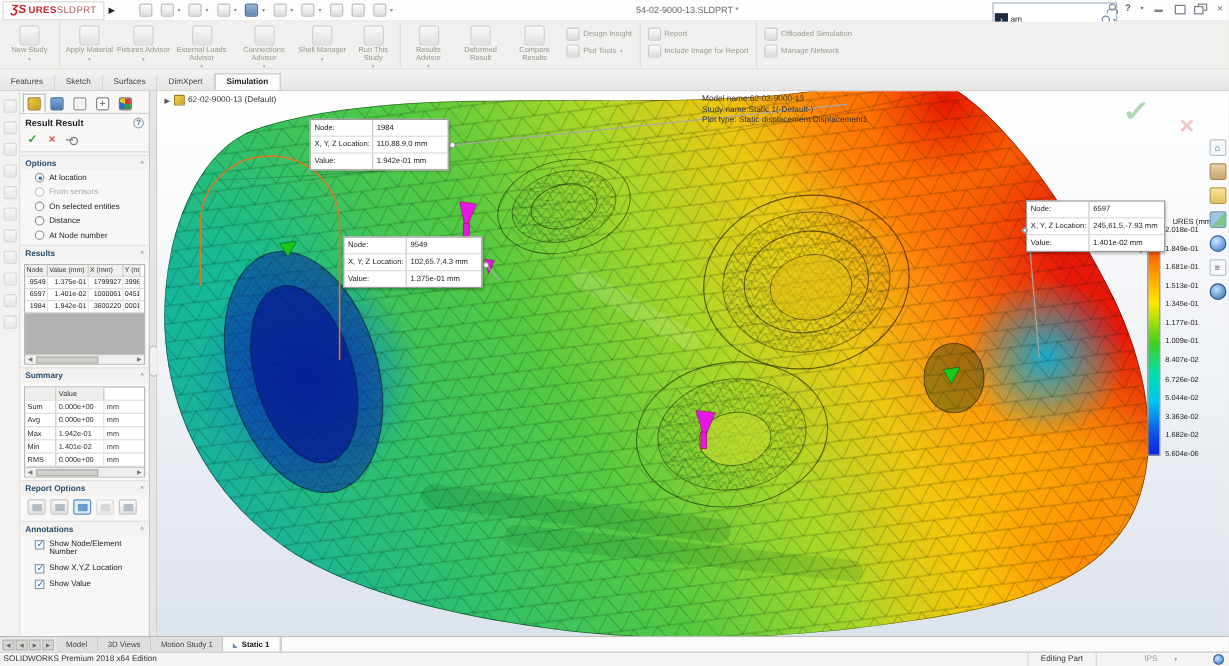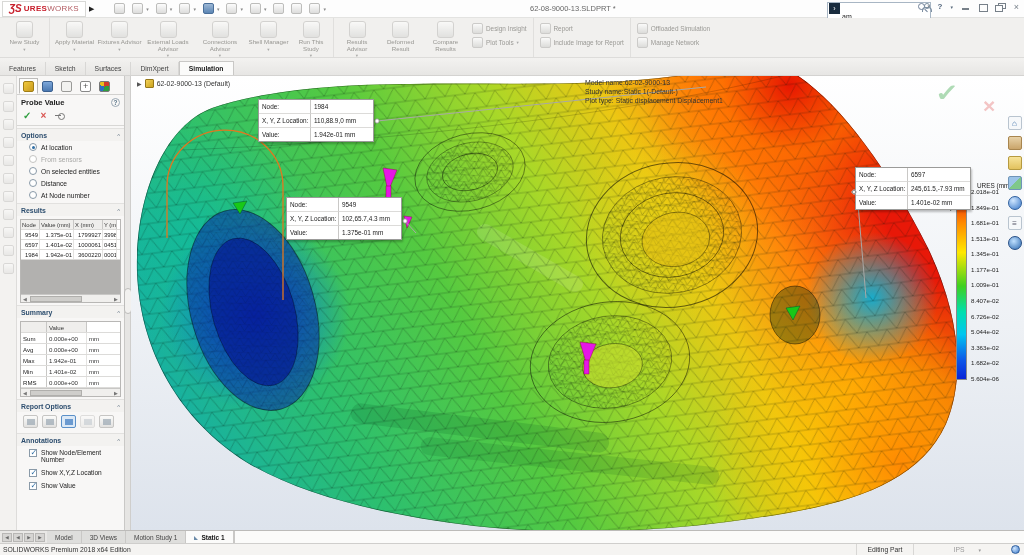--- a/index.html
+++ b/index.html
@@ -11,21 +11,21 @@
   .logo{display:flex;align-items:center;height:16px;border:1px solid #d8d8d6;padding:0 6px;margin-left:2px;background:#fff}
   .logo .mark{color:var(--accent-red);font-weight:bold;font-style:italic;font-size:10px;margin-right:2px}
   .logo .bold{color:var(--accent-red);font-weight:bold;font-size:8px;letter-spacing:.3px}
   .logo .light{color:#b25a60;font-size:8px;letter-spacing:.3px}
   .flyarrow{font-size:7px;color:#222;margin:0 6px 0 3px}
   .qat{display:flex;align-items:center;gap:7px;margin-left:14px}
   .qat .qi{width:11px;height:11px;border:1px solid #bdbdbb;border-radius:2px;background:linear-gradient(#fcfcfc,#dddddc);position:relative}
   .qat .qi.blue{background:linear-gradient(#9db8d6,#5c86b4);border-color:#4a6f99}
   .qat .car{color:#8a8a8a;font-size:5px;margin-left:-4px}
   .doc-title{position:absolute;left:530px;top:4px;color:#666;font-size:7.5px}
-  .search{position:absolute;left:827px;top:2px;width:104px;height:29px;border:1px solid #a8b6c4;background:#fff;display:flex;}
+  .search{position:absolute;left:827px;top:2px;width:104px;height:29px;border:1px solid #a8b6c4;background:#fff;display:flex;align-items:center}
   .search .sq{width:11px;height:11px;background:#1a2c3e;color:#fff;font-size:7px;display:flex;align-items:center;justify-content:center;margin:0 2px 0 1px}
   .search input{border:none;outline:none;flex:1;font-size:7px;font-family:"Liberation Sans",sans-serif;color:#222;min-width:10px}
   .mag{width:7px;height:7px;border:1.2px solid #6f8199;border-radius:50%;position:relative;margin-right:2px}
   .mag::after{content:"";position:absolute;width:4px;height:1.2px;background:#6f8199;transform:rotate(45deg);left:5px;top:6px}
   .tb-right{position:absolute;right:3px;top:2px;display:flex;align-items:center;gap:8px;color:#5a6b7d}
   .person{width:8px;height:8px;position:relative}
   .person::before{content:"";position:absolute;left:2px;top:0;width:4px;height:4px;border-radius:50%;border:1px solid #7c8ea0}
   .person::after{content:"";position:absolute;left:0;top:4.5px;width:8px;height:3.5px;border-radius:4px 4px 0 0;border:1px solid #7c8ea0;border-bottom:none}
   .helpq{font-size:8px;font-weight:bold;color:#4f627a}
   .winbtn{width:9px;height:8px;position:relative;opacity:.8}
@@ -161,21 +161,21 @@
   .statusbar .ucar{color:#999;font-size:5px;padding-right:30px}
   .statusbar .globe{width:9px;height:9px;border-radius:50%;background:radial-gradient(circle at 35% 35%,#cfe6ff,#3a78c8);border:1px solid #2f5f9e;margin-right:4px}
 </style>
 </head>
 <body>
 
 <div class="titlebar">
   <div class="logo">
     <span class="mark">ƷS</span>
     <span class="bold">URES</span>
-    <span class="light">WORKS</span>
+    <span class="light">SLDPRT</span>
   </div>
   <span class="flyarrow">▶</span>
   <div class="qat">
     <span class="qi"></span>
     <span class="qi"></span>
       <span class="car">▾</span>
     <span class="qi"></span>
       <span class="car">▾</span>
     <span class="qi"></span>
       <span class="car">▾</span>
@@ -183,21 +183,21 @@
       <span class="car">▾</span>
     <span class="qi"></span>
       <span class="car">▾</span>
     <span class="qi"></span>
       <span class="car">▾</span>
     <span class="qi"></span>
     <span class="qi"></span>
     <span class="qi"></span>
       <span class="car">▾</span>
   </div>
-  <span class="doc-title">62-08-9000-13.SLDPRT *</span>
+  <span class="doc-title">54-02-9000-13.SLDPRT *</span>
   <div class="search">
     <span class="sq">›</span>
     <input value="am" style="">
     <span class="mag"></span>
     <span class="car" style="font-size:5px;color:#8a8a8a">▾</span>
   </div>
   <div class="tb-right">
     <span class="person"></span>
     <span class="helpq">?</span>
     <span class="car" style="font-size:5px">▾</span>
@@ -334,21 +334,21 @@
         <span class="g g-clip"></span>
       </div>
     <div class="pmtab">
         <span class="g g-axis"></span>
       </div>
     <div class="pmtab">
         <span class="g g-pie"></span>
       </div>
   </div>
   <div class="pmtitle">
-    <span>Probe Value</span>
+    <span>Result Result</span>
     <span class="pmhelp">?</span>
   </div>
   <div class="pmactions">
     <span class="okk">✓</span>
     <span class="cxx">×</span>
     <span class="pin"></span>
   </div>
 
   <div class="sechdr">
     <span>Options</span>

